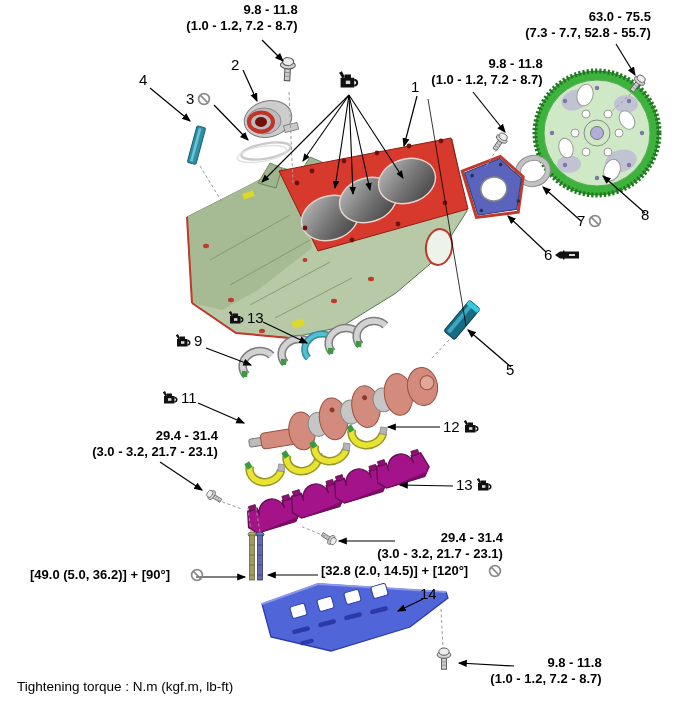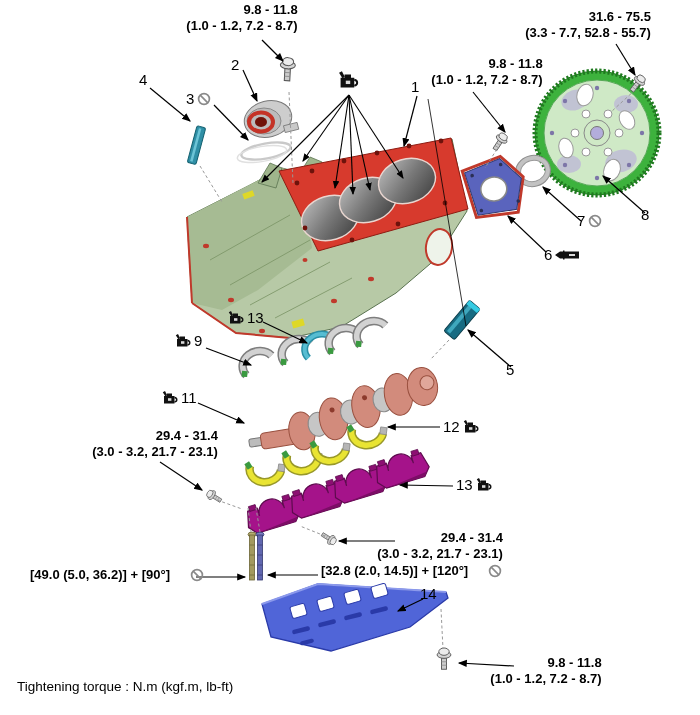--- a/index.html
+++ b/index.html
@@ -296,22 +296,22 @@
     <path d="M423,599 L398,611" marker-end="url(#ah)"></path>
     <path d="M428,99 L466,326" stroke-width="0.8"></path>
   </g>
 </svg>
 
 <div class="tq" style="left:242px;top:2px">
   <div>9.8 - 11.8</div>
   <div>(1.0 - 1.2, 7.2 - 8.7)</div>
 </div>
 <div class="tq" style="left:588px;top:9px">
-  <div>31.6 - 75.5</div>
-  <div>(3.3 - 7.7, 52.8 - 55.7)</div>
+  <div>63.0 - 75.5</div>
+  <div>(7.3 - 7.7, 52.8 - 55.7)</div>
 </div>
 <div class="tq" style="left:487px;top:56px">
   <div>9.8 - 11.8</div>
   <div>(1.0 - 1.2, 7.2 - 8.7)</div>
 </div>
 <div class="tq" style="left:155px;top:428px">
   <div>29.4 - 31.4</div>
   <div>(3.0 - 3.2, 21.7 - 23.1)</div>
 </div>
 <div class="tq" style="left:440px;top:530px">

